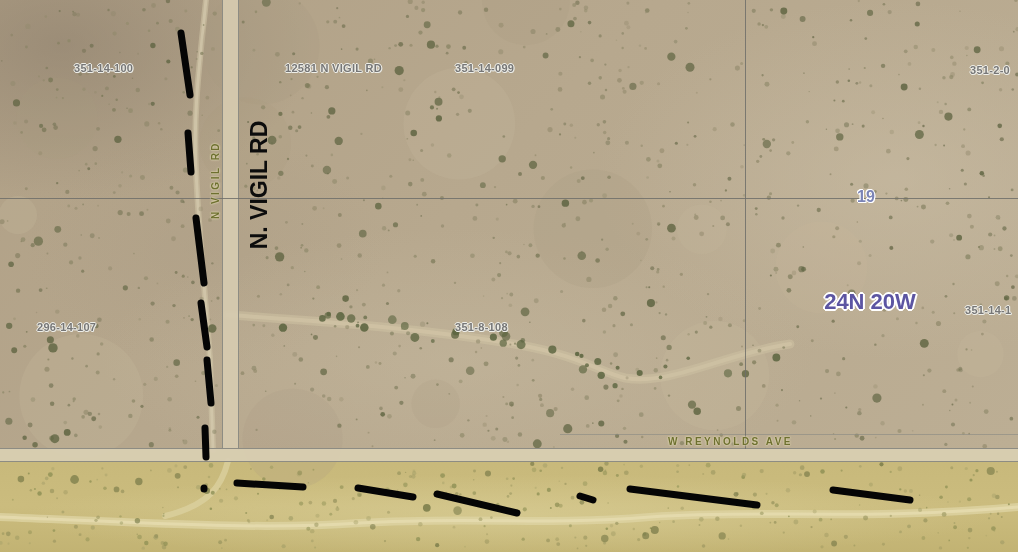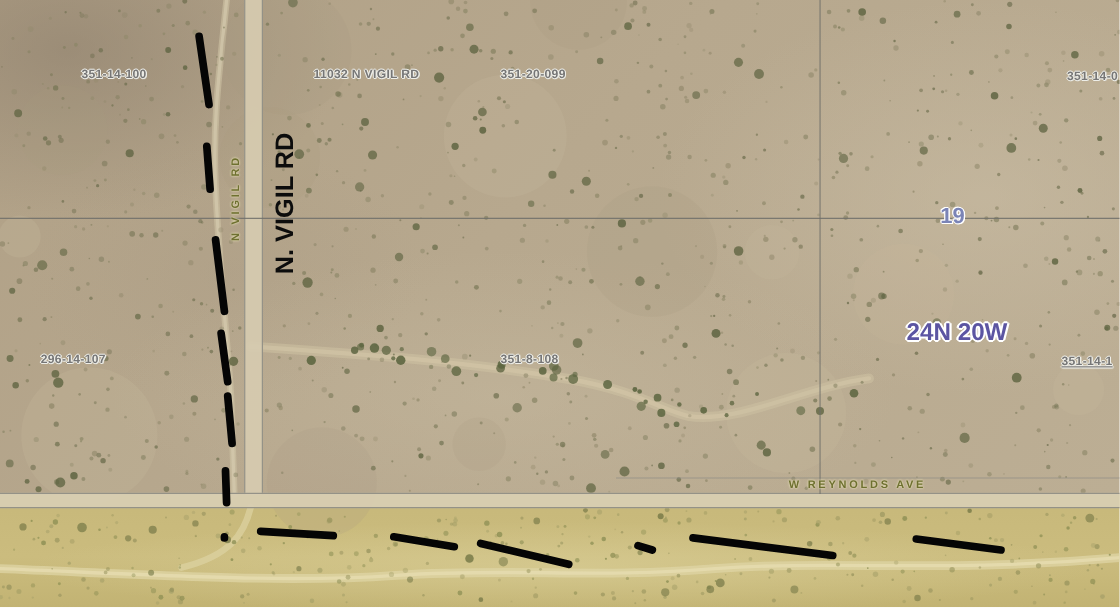--- a/index.html
+++ b/index.html
@@ -45,21 +45,21 @@
   .section-line-h{position:absolute;left:0;top:198px;width:1018px;height:0;border-top:1px solid rgba(110,110,106,.85);}
   .parcel-line-v{position:absolute;left:745px;top:0;width:0;height:449px;border-left:1px solid rgba(110,110,106,.85);}
   
   .parcel-label{
     position:absolute;font-size:11px;font-weight:bold;color:#767676;
     letter-spacing:.3px;white-space:nowrap;
     text-shadow:-1px 0 #eeeee8,1px 0 #eeeee8,0 -1px #eeeee8,0 1px #eeeee8,1px 1px #d9d9d2;
   }
   .section-num{
     position:absolute;left:866px;top:197px;transform:translate(-50%,-50%);
-    font-size:20px;font-weight:bold;color:#7b84b6;
+    font-size:16px;font-weight:bold;color:#7b84b6;
     text-shadow:-1px 0 #fff,1px 0 #fff,0 -1px #fff,0 1px #fff,-1px -1px #fff,1px 1px #fff;
   }
   .township{
     position:absolute;left:870px;top:302px;transform:translate(-50%,-50%);
     font-size:22px;font-weight:bold;color:#5c55a2;white-space:nowrap;
     text-shadow:-2px 0 #fff,2px 0 #fff,0 -2px #fff,0 2px #fff,-1px -1px #fff,1px 1px #fff,-1px 1px #fff,1px -1px #fff;
   }
   .big-road-label{
     position:absolute;font-size:23px;font-weight:bold;color:#0c0c0c;white-space:nowrap;
   }
@@ -68,21 +68,21 @@
   }
   .big-road-label.horizontal{left:325px;top:384px;}
   .small-road-label{
     position:absolute;font-size:10px;font-weight:bold;color:#6e7030;
     letter-spacing:2.5px;white-space:nowrap;
     text-shadow:0 0 2px #e3dcb4,0 0 2px #e3dcb4;
   }
   .small-road-label.vertical{
     left:215px;top:180px;transform:translate(-50%,-50%) rotate(-90deg);
   }
-  .small-road-label.horizontal{left:717px;top:436px;text-align:right;}
+  .small-road-label.horizontal{left:668px;top:436px;text-align:right;}
 </style>
 </head>
 <body>
 
 <div id="stage">
 
   <div class="terrain-upper"></div>
   <div class="terrain-lower"></div>
 
   <svg id="texture-svg" width="1018" height="556">
@@ -1375,26 +1375,26 @@
   <div class="edge-line-extra"></div>
 
   <div class="section-line-h"></div>
   <div class="parcel-line-v"></div>
 
   <div class="small-road-label vertical">N VIGIL RD</div>
   <div class="small-road-label horizontal">W  REYNOLDS  AVE</div>
 
   <div id="parcel-layer">
       <span class="parcel-label" style="left: 37px; top: 62px; padding-left: 37px;">351-14-100</span>
-      <span class="parcel-label" style="left: 285px; top: 62px;">11032 N VIGIL RD</span>
-      <span class="parcel-label" style="left: 455px; top: 62px;">351-20-099</span>
-      <span class="parcel-label" style="left: 970px; top: 64px;">351-14-0</span>
+      <span class="parcel-label" style="left: 285px; top: 62px;">12581 N VIGIL RD</span>
+      <span class="parcel-label" style="left: 455px; top: 62px;">351-14-099</span>
+      <span class="parcel-label" style="left: 970px; top: 64px;">351-2-0</span>
       <span class="parcel-label" style="left: 37px; top: 321px;">296-14-107</span>
       <span class="parcel-label" style="left: 455px; top: 321px;">351-8-108</span>
-      <span class="parcel-label" style="left: 965px; top: 323px; text-decoration: underline;">351-14-1</span>
+      <span class="parcel-label" style="left: 965px; top: 304px;">351-14-1</span>
     </div>
 
   <div class="section-num">19</div>
   <div class="township">24N 20W</div>
 
   <div class="big-road-label vertical">N. VIGIL RD</div>
 
   <svg id="annotation-svg" width="1018" height="556">
       <line x1="181" y1="33" x2="190" y2="95" stroke="#050505" stroke-width="7" stroke-linecap="round"></line>
       <line x1="188" y1="133" x2="191" y2="172" stroke="#050505" stroke-width="7" stroke-linecap="round"></line>

